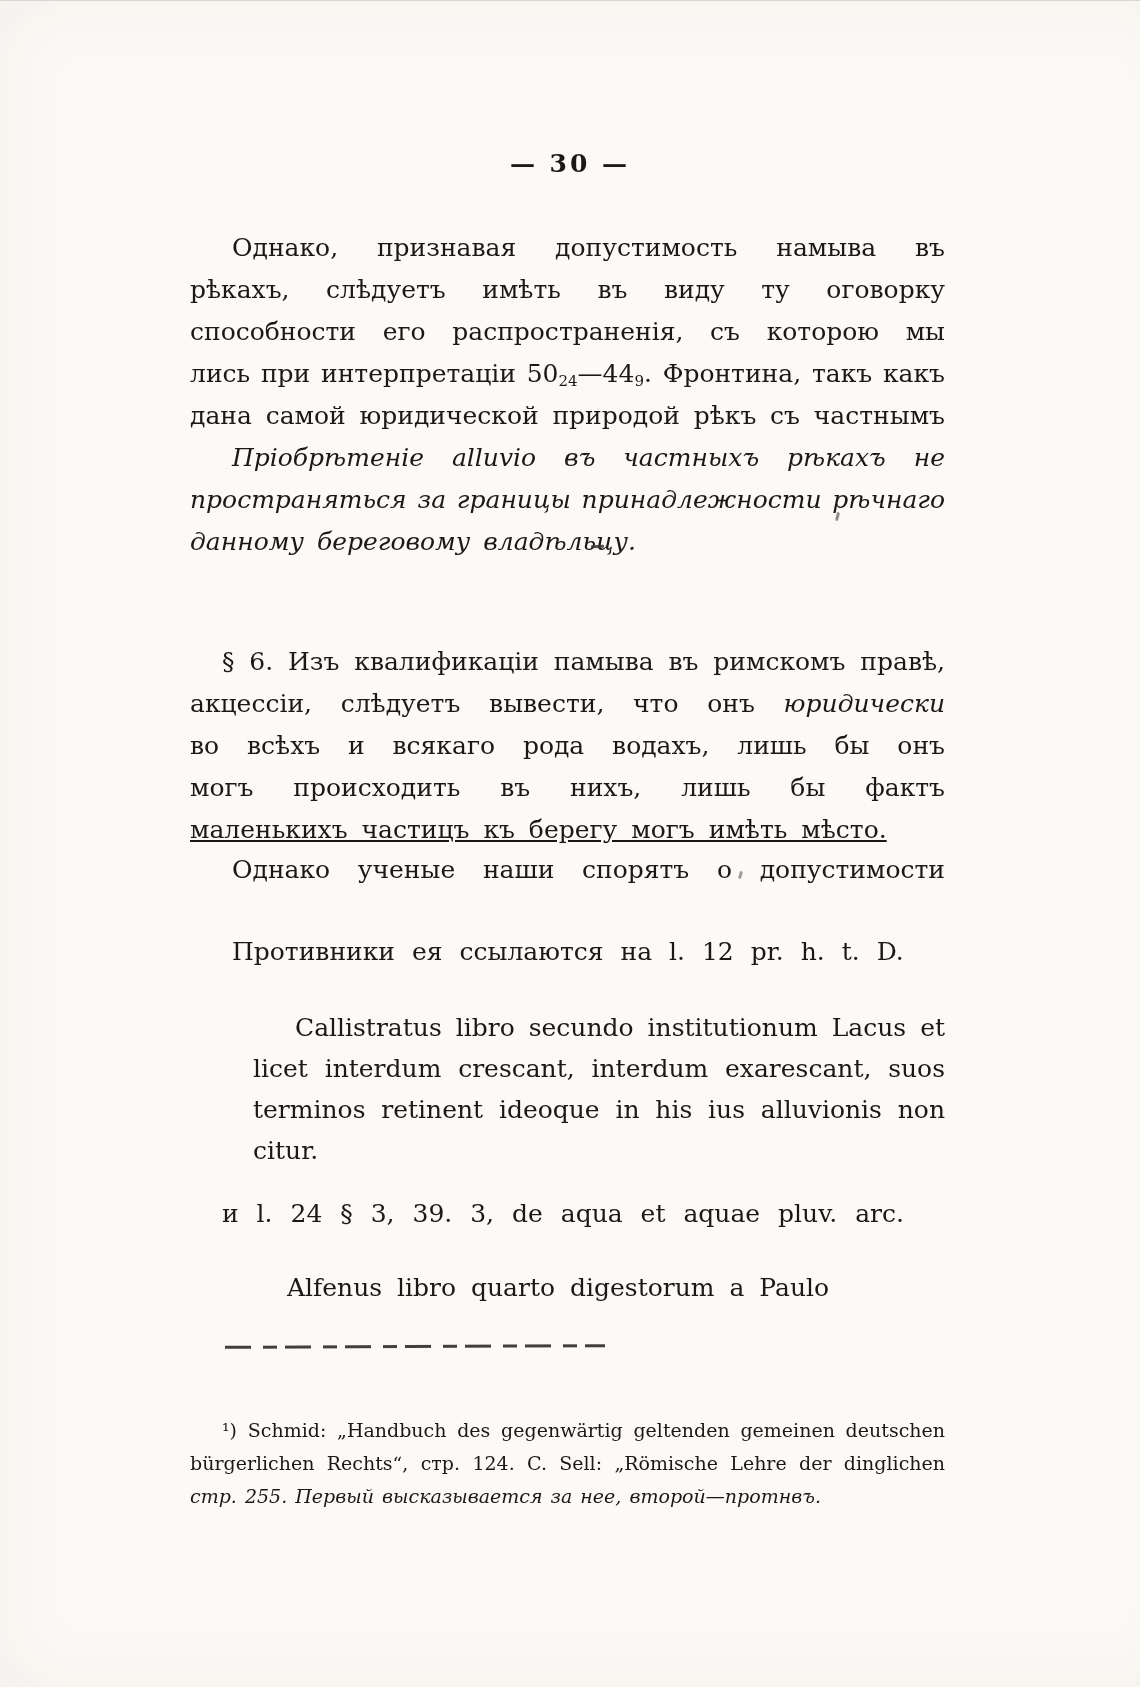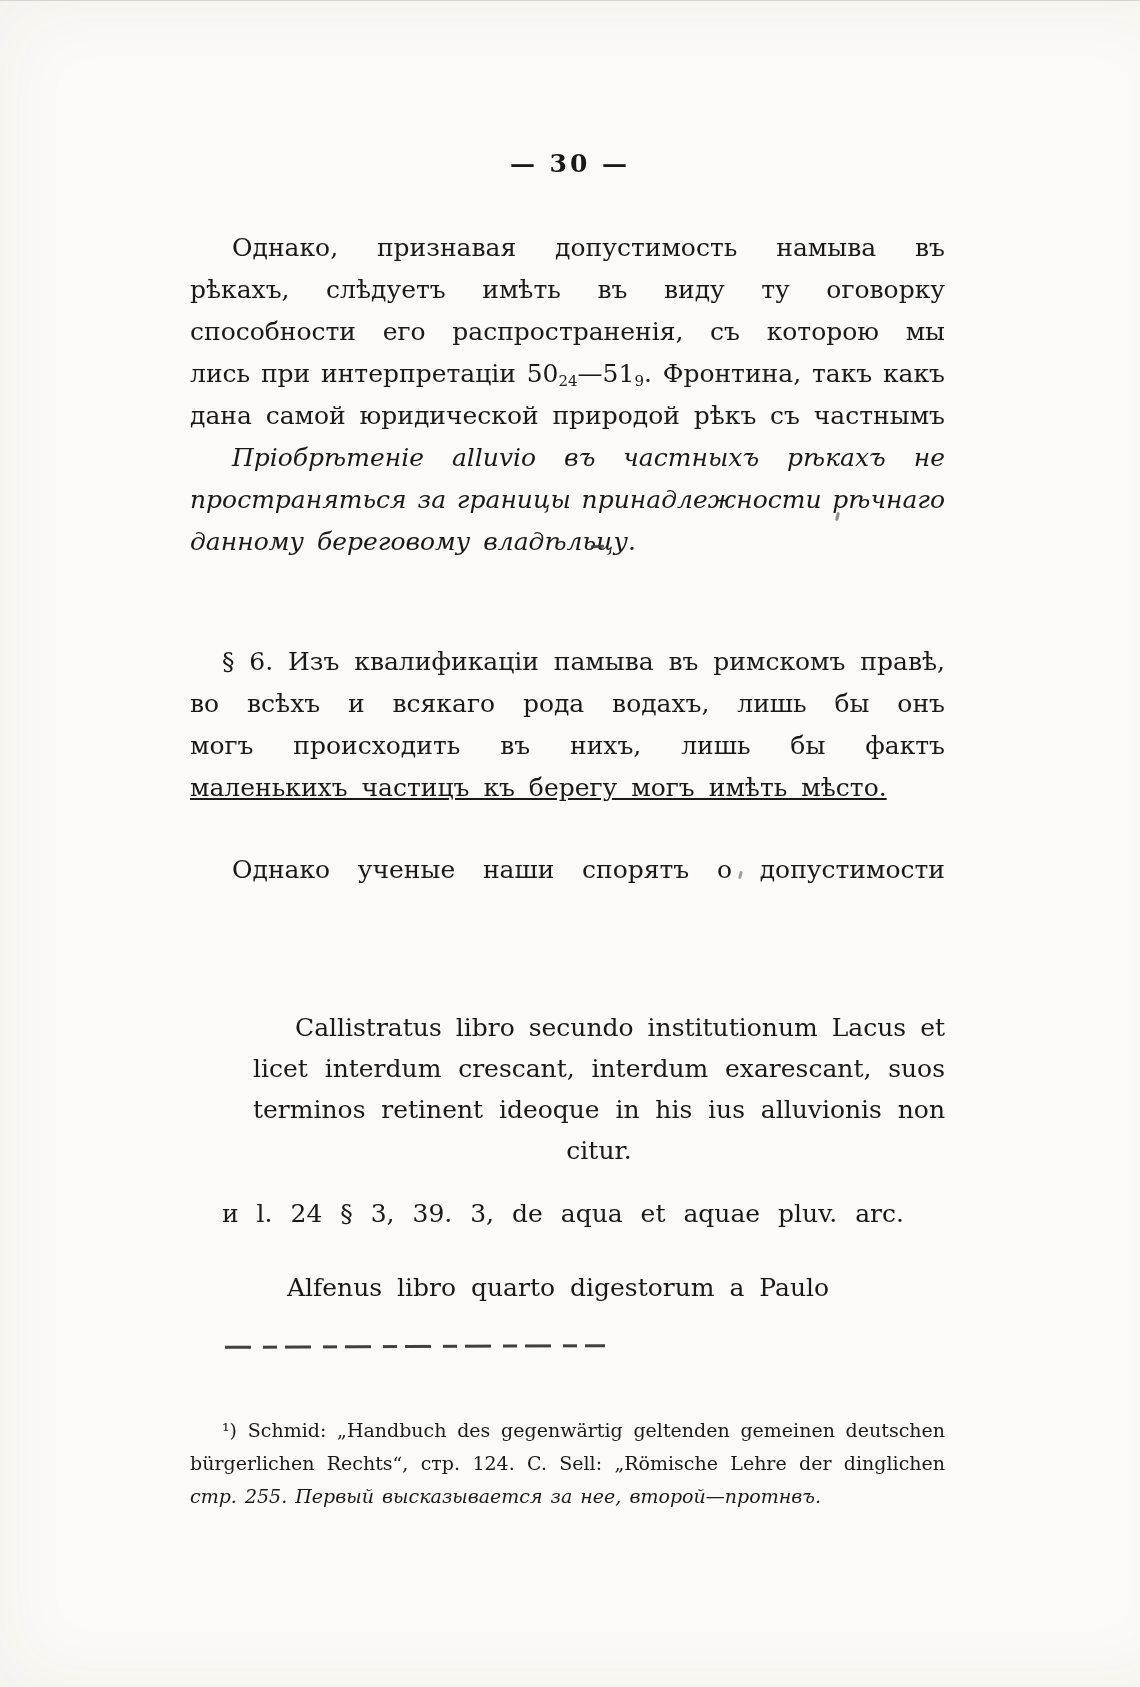--- a/index.html
+++ b/index.html
@@ -78,47 +78,51 @@
 <body>
 
 <div class="page">
 
   <div class="abs pageno">— 30 —</div>
 
   <div class="abs col" style="top:226px;">
     <div class="ln j ind">Однако, признавая допустимость намыва въ частныхъ</div>
     <div class="ln j">рѣкахъ, слѣдуетъ имѣть въ виду ту оговорку относительно</div>
     <div class="ln j">способности его распространенія, съ которою мы ознакоми-</div>
-    <div class="ln j"><span>лись при интерпретаціи 50</span><sub class="sb">24</sub><span>—51</span><sub class="sb">9</sub><span>. Фронтина, такъ какъ она</span></div>
+    <div class="ln j"><span>лись при интерпретаціи 50</span><sub class="sb">24</sub><span>—44</span><sub class="sb">9</sub><span>. Фронтина, такъ какъ она</span></div>
     <div class="ln j">дана самой юридической природой рѣкъ съ частнымъ ложемъ.</div>
   </div>
 
   <div class="abs col it" style="top:436px;">
     <div class="ln j ind">Пріобрѣтеніе alluvio въ частныхъ рѣкахъ не можетъ рас-</div>
     <div class="ln j">пространяться за границы принадлежности рѣчнаго дна</div>
     <div class="ln ws5">данному береговому владѣльцу.</div>
   </div>
 
   <div class="abs col" style="top:640px;">
     <div class="ln j ind32">§ 6. Изъ квалификаціи памыва въ римскомъ правѣ, какъ</div>
+    <div class="ln j"><span>акцессіи, слѣдуетъ вывести, что онъ </span><span class="it">юридически</span></div>
     <div class="ln j"><span>во всѣхъ и всякаго рода водахъ, лишь бы онъ </span></div>
     <div class="ln j">могъ происходить въ нихъ, лишь бы фактъ присоединенія</div>
     <div class="ln ws6">маленькихъ частицъ къ берегу могъ имѣть мѣсто.</div>
   </div>
 
   <div class="abs col" style="top:848px;">
     <div class="ln j ind">Однако ученые наши спорятъ о допустимости намыва въ</div>
   </div>
 
+  <div class="abs col" style="top:930px;">
+    <div class="ln ws9 ind">Противники ея ссылаются на l. 12 pr. h. t. D.</div>
+  </div>
 
   <div class="abs latin" style="top:1006px;">
     <div class="ln j ind" style="height:41px;line-height:41px;">Callistratus libro secundo institutionum Lacus et stagna</div>
     <div class="ln j" style="height:41px;line-height:41px;">licet interdum crescant, interdum exarescant, suos tamen</div>
     <div class="ln j" style="height:41px;line-height:41px;">terminos retinent ideoque in his ius alluvionis non adgnos-</div>
-    <div class="ln" style="height:41px;line-height:41px;text-align:center;">citur.</div>
+    <div class="ln" style="height:41px;line-height:41px;">citur.</div>
   </div>
 
   <div class="abs col" style="top:1192px;">
     <div class="ln ws10 p5">и l. 24 § 3, 39. 3, de aqua et aquae pluv. arc. D.</div>
   </div>
 
   <div class="abs col" style="top:1266px;">
     <div class="ln ws7 p6">Alfenus libro quarto digestorum a Paulo epitomatorum.</div>
   </div>
 

